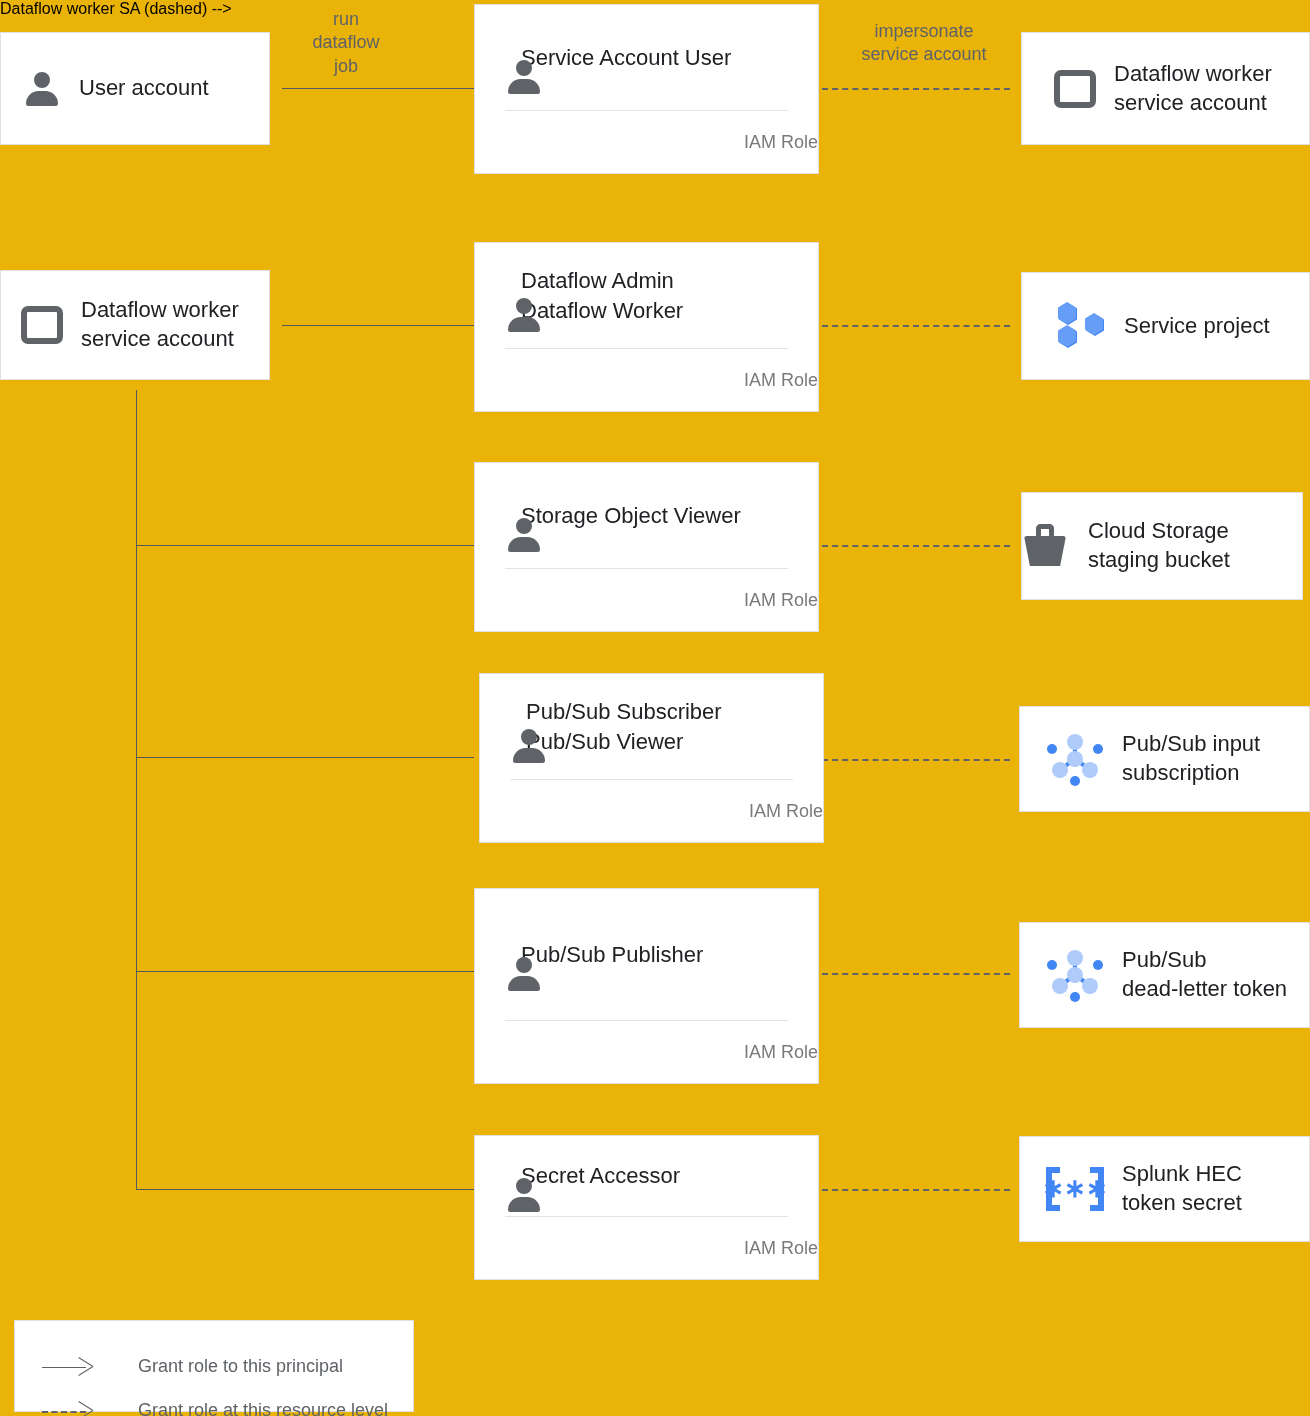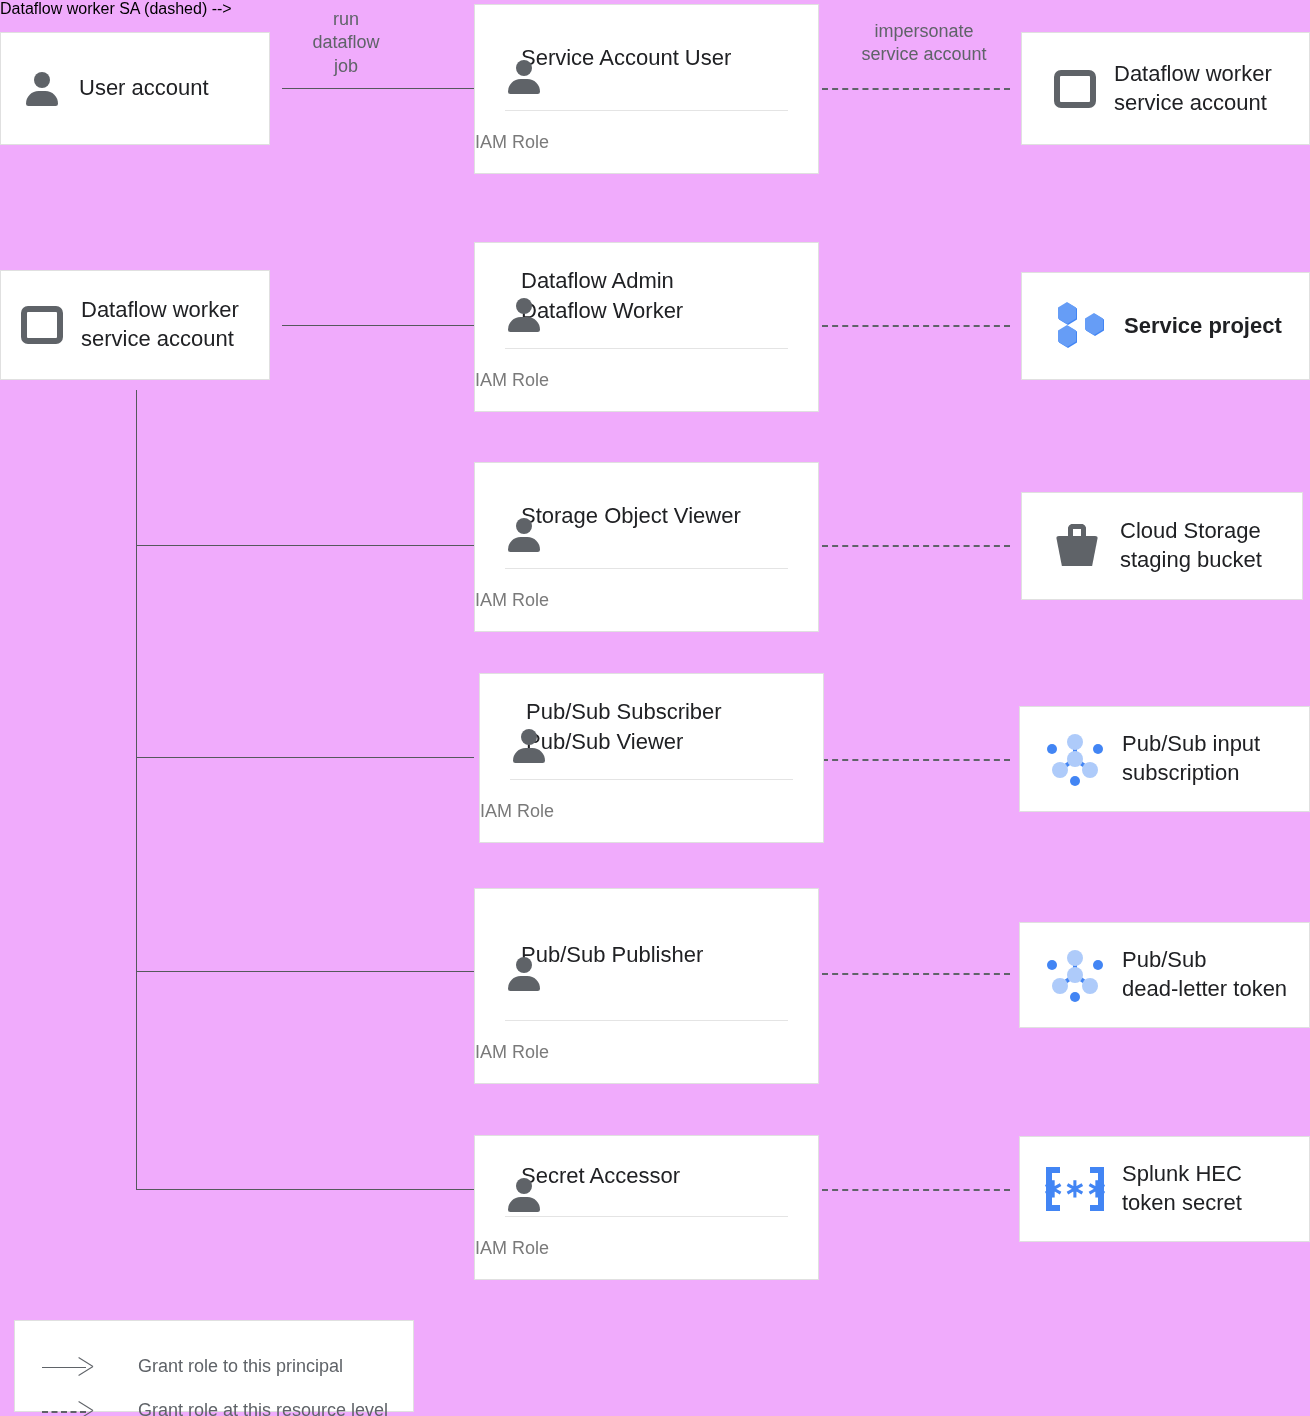--- a/index.html
+++ b/index.html
@@ -1,32 +1,32 @@
 <!DOCTYPE html>
 <html><head>
 <meta charset="utf-8">
 <style>
   html,body{margin:0;padding:0;background:#fff;}
   body{font-family:"Liberation Sans","DejaVu Sans",sans-serif;}
-  #stage{position:relative;width:1310px;height:1416px;overflow:hidden;background:#f0abfc;}
+  #stage{position:relative;width:1310px;height:1416px;overflow:hidden;background:#eab308;}
 
   
   .box{position:absolute;border:1px solid #e0e0e0;background:#fff;box-sizing:border-box;
        display:flex;align-items:center;}
   .box .bi{flex:0 0 auto;display:flex;align-items:center;justify-content:center;}
   .box .bl{font-size:22px;color:#202124;line-height:1.30;white-space:pre-line;}
 
   
   .card{position:absolute;border:1px solid #e0e0e0;background:#fff;box-sizing:border-box;
         display:flex;flex-direction:column;}
   .card-top{flex:1 1 auto;display:flex;align-items:center;padding-left:30px;}
   .card-top .ci{flex:0 0 auto;margin-right:16px;}
   .card-title{font-size:22px;color:#202124;line-height:1.32;white-space:pre-line;}
   .card-sep{height:1px;background:#e4e4e4;margin:0 30px;}
-  .card-foot{height:62px;display:flex;align-items:center;justify-content:flex-start;}
+  .card-foot{height:62px;display:flex;align-items:center;justify-content:flex-end;}
   .card-foot span{font-size:18px;color:#7a7a7a;}
 
   
   .person{position:relative;width:38px;height:38px;}
   .person .head{position:absolute;left:11px;top:2px;width:16px;height:16px;border-radius:50%;background:#5f6368;}
   .person .body{position:absolute;left:3px;top:21px;width:32px;height:15px;background:#5f6368;
                 border-radius:16px 16px 3px 3px;}
   .sacct{width:42px;height:38px;box-sizing:border-box;border:6px solid #5f6368;border-radius:7px;background:#fff;}
 
   
@@ -229,24 +229,24 @@
     <span class="bi gicon">
       <svg class="hexes" viewBox="0 0 52 48" xmlns="http://www.w3.org/2000/svg">
         <polygon points="14,1 23,6.5 23,17.5 14,23 5,17.5 5,6.5" fill="#4285f4"></polygon>
         <polygon points="13,0 22,5.5 22,16.5 13,22 4,16.5 4,5.5" fill="#669df6"></polygon>
         <polygon points="41,12 50,17.5 50,28.5 41,34 32,28.5 32,17.5" fill="#4285f4"></polygon>
         <polygon points="40,11 49,16.5 49,27.5 40,33 31,27.5 31,16.5" fill="#669df6"></polygon>
         <polygon points="14,24 23,29.5 23,40.5 14,46 5,40.5 5,29.5" fill="#4285f4"></polygon>
         <polygon points="13,23 22,28.5 22,39.5 13,45 4,39.5 4,28.5" fill="#669df6"></polygon>
       </svg>
     </span>
-    <span class="bl" style="margin-left:18px;font-weight:bold;">Service project</span>
-  </div>
-
-  <div class="box" style="left:1021px;top:492px;width:282px;height:108px;padding-left:32px;align-items:center;">
+    <span class="bl" style="margin-left:18px;">Service project</span>
+  </div>
+
+  <div class="box" style="left:1021px;top:492px;width:282px;height:108px;align-items:center;">
     <span class="bi">
       <span class="bucket">
           <span class="hd"></span>
           <span class="bk"></span>
         </span>
     </span>
     <span class="bl" style="margin-left:20px;">Cloud Storage
 staging bucket</span>
   </div>
 

